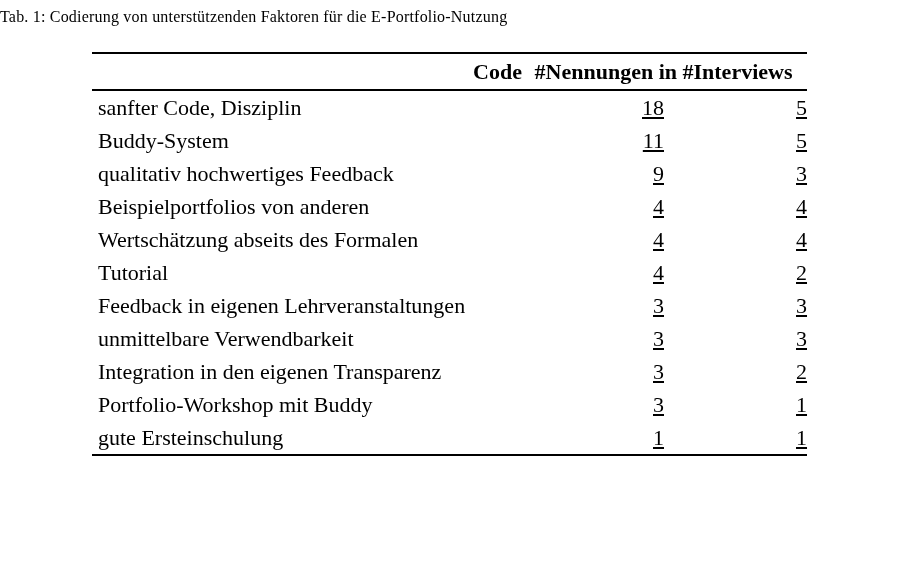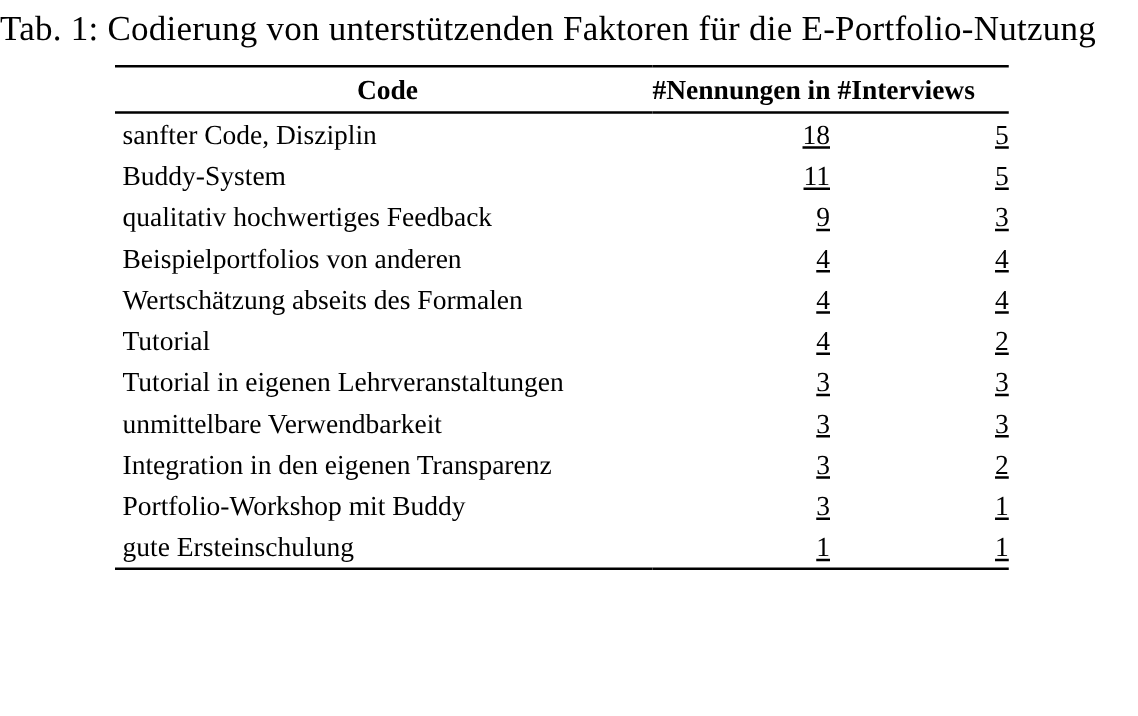--- a/index.html
+++ b/index.html
@@ -14,21 +14,21 @@
     font-family: "Liberation Serif", serif;
     color: #000000;
     overflow: hidden;
   }
   .caption {
     position: absolute;
     top: 8px;
     left: 0;
     width: 814px;
     text-align: left;
-    font-size: 28px;
+    font-size: 16px;
     letter-spacing: 0.2px;
     white-space: nowrap;
   }
   table.data-table {
     position: absolute;
     left: 92px;
     top: 52px;
     width: 715px;
     border-collapse: collapse;
     table-layout: fixed;
@@ -41,25 +41,25 @@
   th, td {
     padding: 0;
     vertical-align: middle;
     font-size: 22px;
   }
   th {
     font-weight: bold;
     height: 35px;
   }
   th.code-col {
-    text-align: center;
+    text-align: right;
     padding-left: 6px;
   }
   th.counts-col {
-    text-align: left;
+    text-align: center;
     padding-right: 2px;
     white-space: nowrap;
   }
   td {
     height: 33px;
   }
   td.code-cell {
     text-align: left;
     padding-left: 6px;
     white-space: nowrap;
@@ -111,21 +111,21 @@
       <td class="code-cell">Wertschätzung abseits des Formalen</td>
       <td class="num-cell">4</td>
       <td class="num-cell">4</td>
     </tr>
     <tr>
       <td class="code-cell">Tutorial</td>
       <td class="num-cell">4</td>
       <td class="num-cell">2</td>
     </tr>
     <tr>
-      <td class="code-cell">Tutorial in eigenen Lehrveranstaltungen</td>
+      <td class="code-cell">Feedback in eigenen Lehrveranstaltungen</td>
       <td class="num-cell">3</td>
       <td class="num-cell">3</td>
     </tr>
     <tr>
       <td class="code-cell">unmittelbare Verwendbarkeit</td>
       <td class="num-cell">3</td>
       <td class="num-cell">3</td>
     </tr>
     <tr>
       <td class="code-cell">Integration in den eigenen Transparenz</td>

